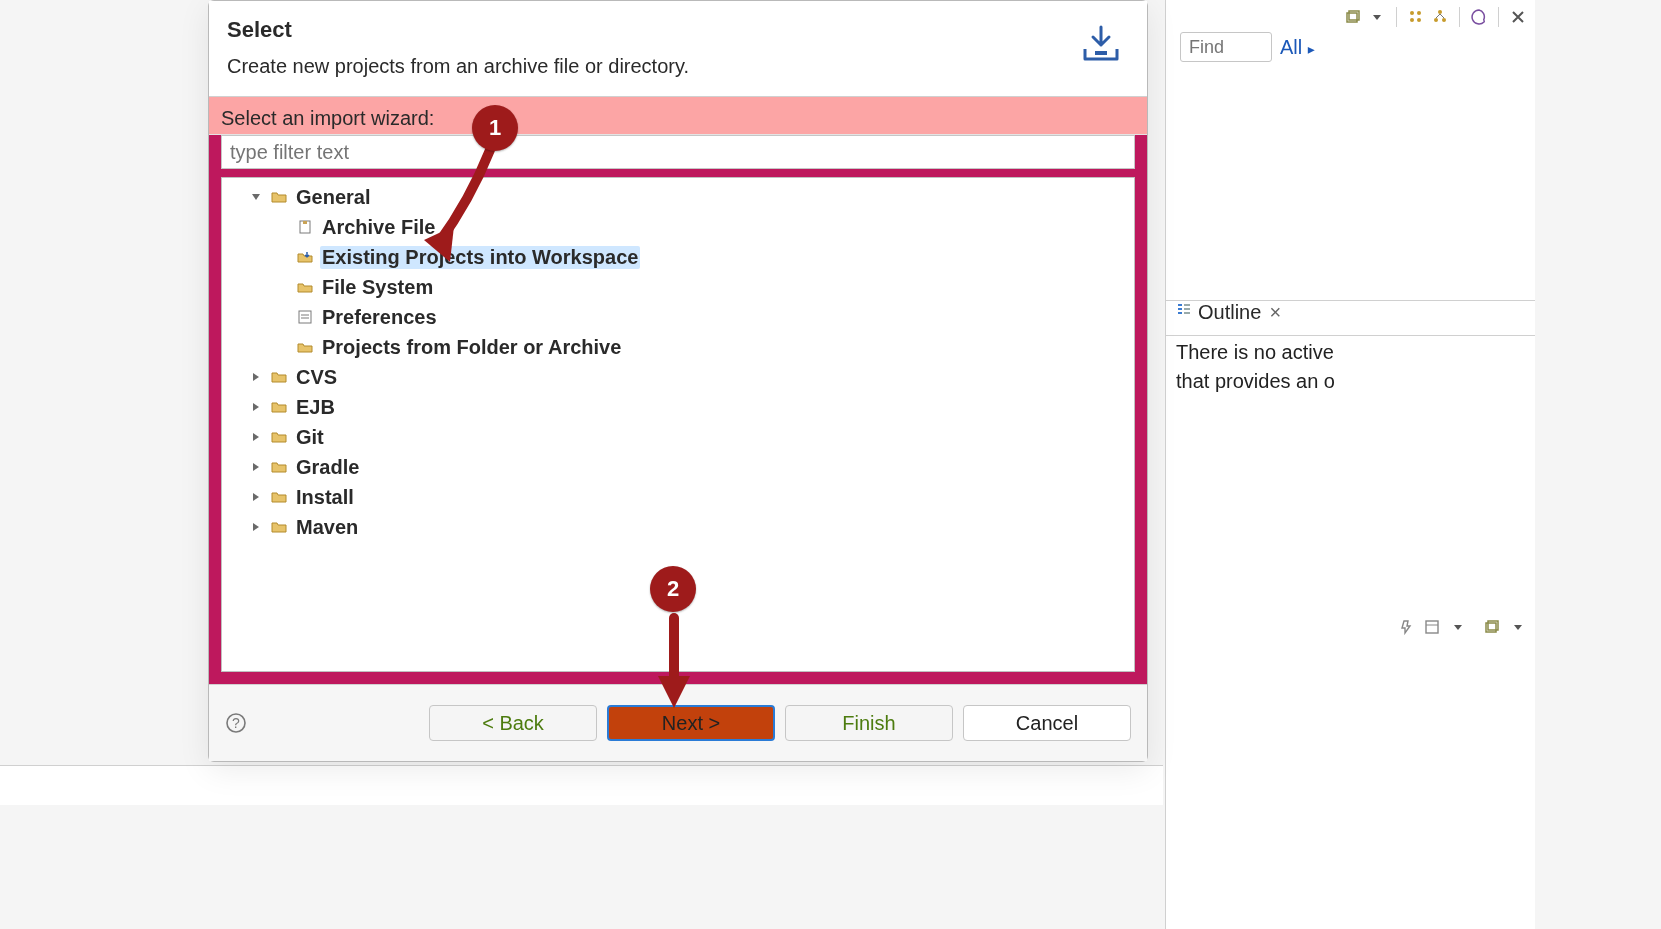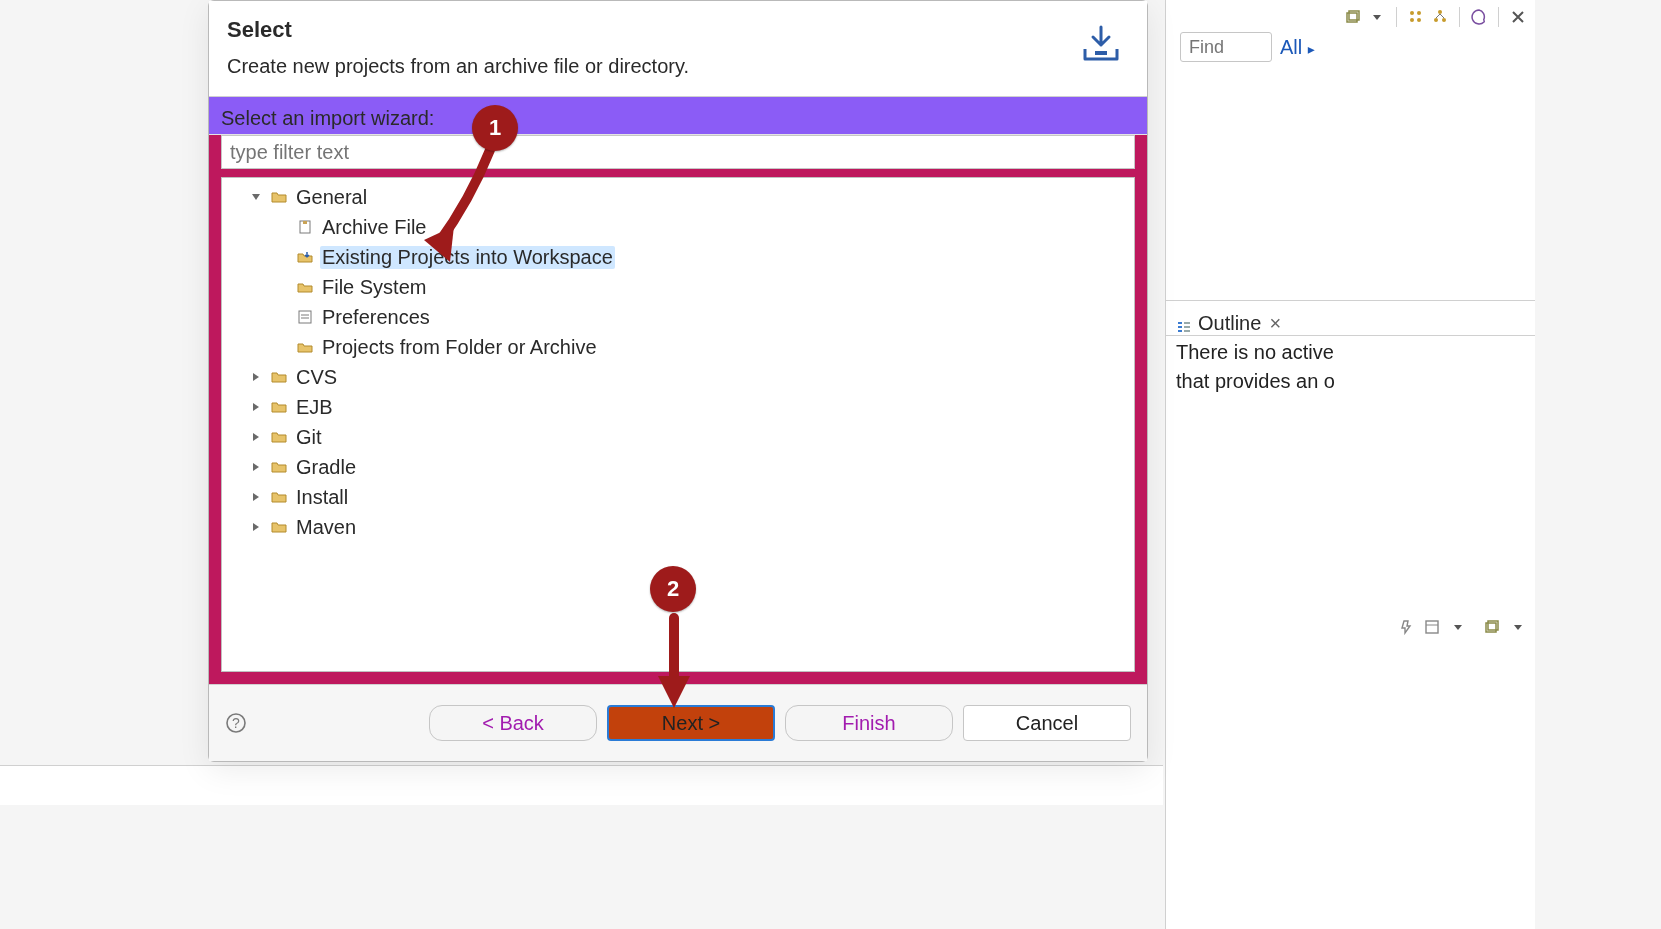--- a/index.html
+++ b/index.html
@@ -27,21 +27,21 @@
     position: absolute; top: 32px; left: 14px;
     display: flex; align-items: center; gap: 8px;
   }
   .wr-find input {
     width: 92px; height: 30px; border: 1px solid #c6c6c6; border-radius: 3px;
     font-size: 18px; padding: 2px 8px; background: #fff;
   }
   .wr-find .all { color: #1b58b8; font-size: 20px; }
   .wr-outline-tab {
     position: absolute; top: 300px; left: 0; right: 0;
-    display: flex; align-items: flex-end; height: 36px;
+    display: flex; align-items: flex-start; height: 36px;
     border-top: 1px solid #d0d0d0; border-bottom: 1px solid #d0d0d0;
     padding: 0 10px; gap: 6px; background: #fff; font-size: 20px;
   }
   .wr-outline-tab .close { margin-left: 2px; color: #666; }
   .wr-outline-body {
     position: absolute; top: 338px; left: 10px; right: 0;
     font-size: 20px; line-height: 1.45; color: #222;
   }
   .wr-bottom-tb {
     position: absolute; bottom: 293px; right: 8px;
@@ -74,21 +74,21 @@
     border-bottom: 1px solid #d0d0d0;
     display: flex; align-items: flex-start; justify-content: space-between;
     background: #fff;
   }
   .dlg-header .texts { padding-left: 6px; }
   .dlg-title { font-weight: 700; font-size: 22px; margin-bottom: 12px; }
   .dlg-sub   { font-size: 20px; color: #2a2a2a; }
   .dlg-header .hicon { width: 48px; height: 48px; margin-top: 6px; }
 
   .dlg-meta {
-    background: #8b5cf6;
+    background: #fca5a5;
     padding: 10px 12px 4px 12px;
     font-size: 20px;
     border-bottom: 1px solid #e4e4e4;
   }
   .dlg-body {
     flex: 1 1 auto; padding: 0 12px 12px 12px;
     display: flex; flex-direction: column; background:#be185d;
   }
   .filter {
     width: 100%; height: 34px;
@@ -98,20 +98,21 @@
   .tree-wrap {
     margin-top: 8px; flex: 1 1 auto;
     border: 1px solid #c0c0c0; background: #fff;
     overflow-y: scroll; position: relative;
   }
   ul.tree { list-style: none; padding: 4px 0; }
   .node {
     display: flex; align-items: center; gap: 6px;
     height: 30px; padding-left: 8px;
     font-size: 20px;
+    font-weight: bold;
   }
   .node .tw { width: 16px; height: 16px; display: inline-flex; align-items: center; justify-content: center; color:#7a7a7a;}
   .node .ic { width: 18px; height: 18px; display: inline-flex; align-items: center; justify-content: center;}
   .node.indent1 { padding-left: 26px; }
   .node.indent2 { padding-left: 52px; }
   .node.selected .lbl-wrap { background: #cfe7ff; border-radius: 2px; padding: 0 2px; }
   .lbl-wrap { padding: 0 2px; }
 
   .dlg-footer {
     border-top: 1px solid #d0d0d0;
@@ -120,21 +121,21 @@
     display: flex; align-items: center;
   }
   .help { width: 22px; height: 22px; color: #6a6a6a; }
   .btns { margin-left: auto; display: flex; gap: 10px; }
   .btn {
     width: 168px; height: 36px;
     border: 1px solid #c6c6c6; border-radius: 4px;
     background: #fff; font-size: 20px; color: #222;
     display: inline-flex; align-items: center; justify-content: center;
   }
-  .btn.disabled { color: #a21caf; background:#f5f5f5;border-radius:13px; }
+  .btn.disabled { color: #4d7c0f; background:#f5f5f5; }
   .btn.primary { border: 2px solid #2a7bd6; color: #222; background:#c2410c; }
 
   
   .ann-bubble {
     position:absolute; width:46px; height:46px; border-radius:50%;
     background:#9e1b1b; color:#fff; font-weight:700; font-size:22px;
     display:flex;align-items:center;justify-content:center;
     box-shadow:0 1px 2px rgba(0,0,0,0.3);
     z-index: 30;
   }

